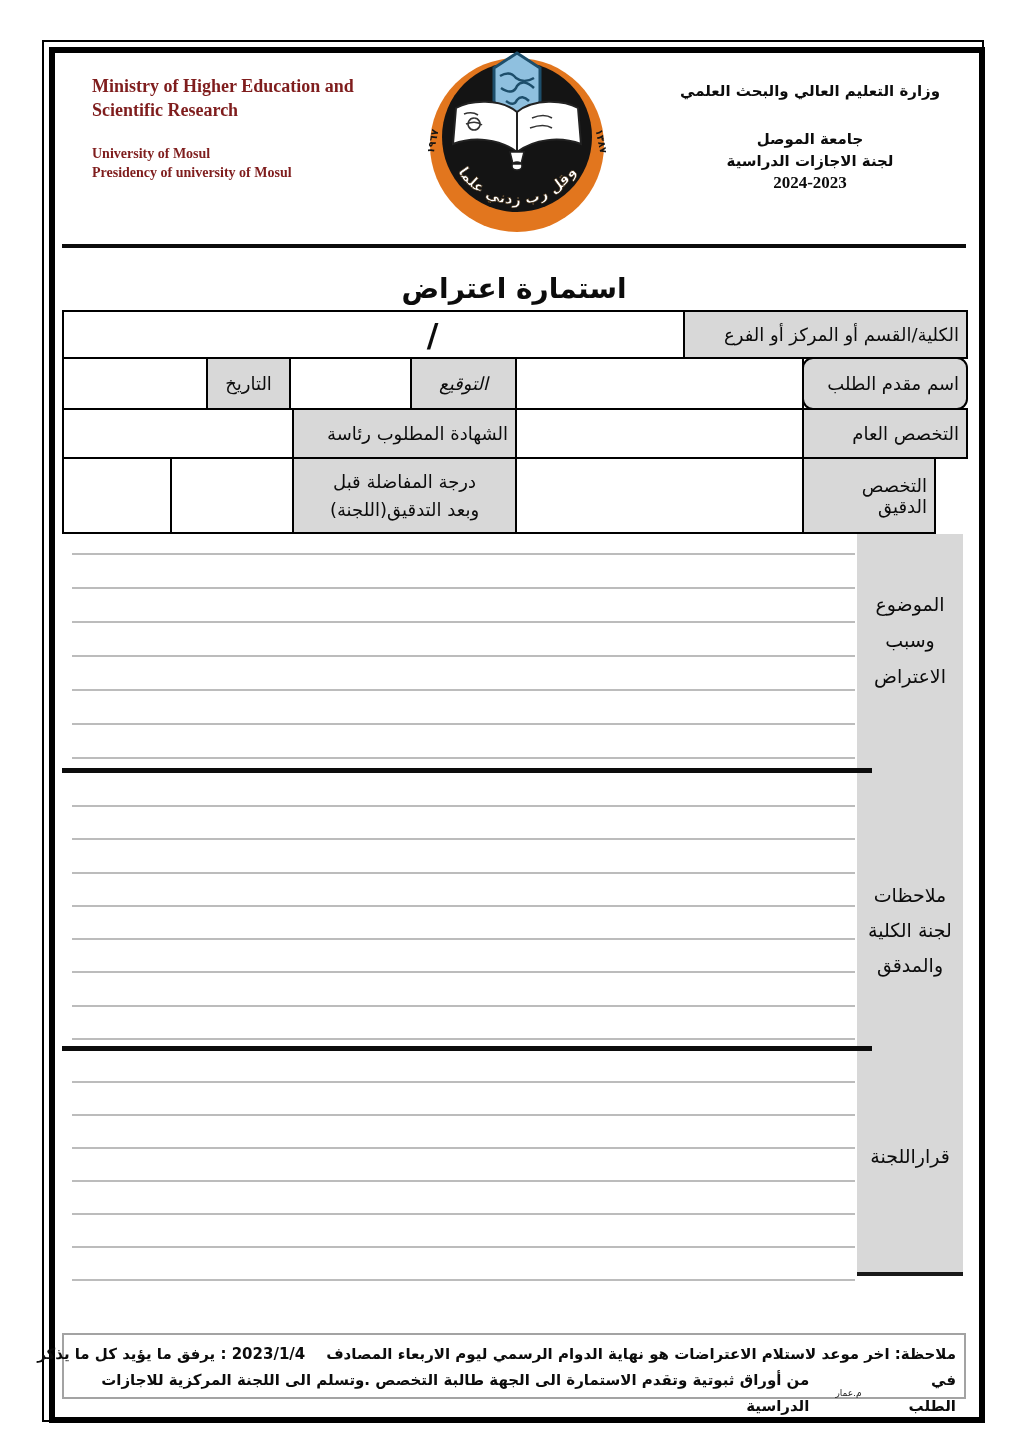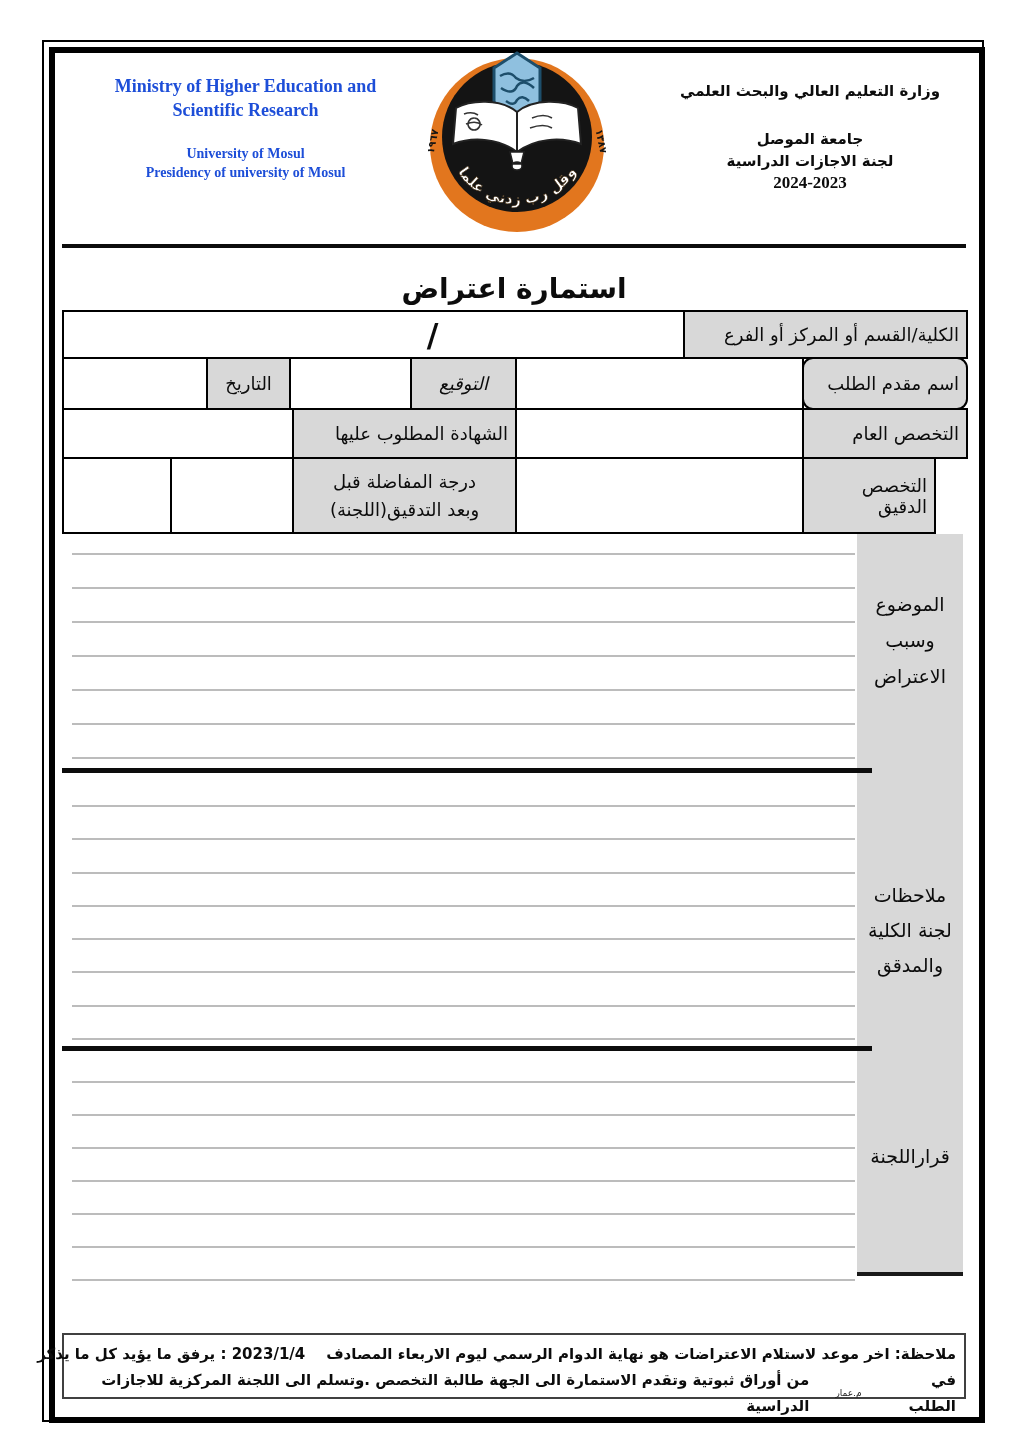--- a/index.html
+++ b/index.html
@@ -4,22 +4,22 @@
 <style>
   html,body{margin:0;padding:0;background:#fff;}
   .page{position:relative;width:1024px;height:1448px;background:#fff;overflow:hidden;
         font-family:"DejaVu Sans",sans-serif;}
   .frame-outer{position:absolute;left:42px;top:40px;width:938px;height:1378px;
         border:2px solid #000;}
   .frame-inner{position:absolute;left:49px;top:47px;width:924px;height:1364px;
         border:6px solid #000;}
 
   
-  .hdr-en{position:absolute;left:73px;top:74px;width:345px;text-align:center;
-        font-family:"Liberation Serif",serif;font-weight:bold;color:#1d4ed8;}
+  .hdr-en{position:absolute;left:92px;top:74px;width:345px;
+        font-family:"Liberation Serif",serif;font-weight:bold;color:#7f1d1d;}
   .hdr-en .big{font-size:18px;line-height:24px;}
   .hdr-en .small{font-size:14px;line-height:19px;margin-top:22px;}
   .hdr-ar{position:absolute;left:645px;top:80px;width:330px;text-align:center;
         direction:rtl;font-weight:bold;color:#0c0c0c;font-size:15px;line-height:22px;}
   .hdr-ar .ministry{margin-bottom:26px;}
   .hdr-ar .year{direction:ltr;font-family:"Liberation Serif",serif;font-size:17px;}
 
   .logo{position:absolute;left:428px;top:46px;width:178px;height:188px;}
 
   .hrule{position:absolute;left:62px;top:244px;width:904px;height:4px;background:#0c0c0c;}
@@ -40,21 +40,21 @@
         background:#d8d8d8;border-bottom:4px solid #1a1a1a;}
   .strip-label{position:absolute;left:857px;width:106px;text-align:center;direction:rtl;
         font-size:19px;line-height:36px;color:#0c0c0c;}
   .ruled{position:absolute;left:72px;width:783px;display:flex;flex-direction:column;
         justify-content:space-between;}
   .rline{height:2px;background:#bcbcbc;}
   .divider{position:absolute;left:62px;width:810px;height:5px;background:#0c0c0c;}
 
   
   .note-box{position:absolute;left:62px;top:1333px;width:904px;height:66px;
-        border:2px solid #404040;box-sizing:border-box;direction:rtl;color:#0c0c0c;
+        border:2px solid #a3a3a3;box-sizing:border-box;direction:rtl;color:#0c0c0c;
         font-weight:bold;font-size:15px;}
   .note-l1{white-space:pre;text-align:right;padding:6px 8px 0 0;line-height:26px;}
   .note-l2{display:flex;direction:rtl;align-items:center;padding-right:8px;line-height:26px;}
   .tiny-initials{font-size:9px;font-weight:normal;margin:0 20px 0 26px;color:#222;}
 </style>
 </head>
 <body>
 
 <div class="page">
   <div class="frame-outer"></div>
@@ -120,21 +120,21 @@
   <div class="cell gray ctr" style="left:410px;top:357px;width:107px;height:53px;font-style:italic;">
     <span>التوقيع</span>
   </div>
   <div class="cell" style="left:515px;top:357px;width:289px;height:53px;"></div>
   <div class="cell gray lbl" style="left:802px;top:357px;width:166px;height:53px;border-radius:11px;">
     <span>اسم مقدم الطلب</span>
   </div>
 
   <div class="cell" style="left:62px;top:408px;width:232px;height:51px;"></div>
   <div class="cell gray lbl" style="left:292px;top:408px;width:225px;height:51px;">
-    <span>الشهادة المطلوب عليها</span>
+    <span>الشهادة المطلوب رئاسة</span>
   </div>
   <div class="cell" style="left:515px;top:408px;width:289px;height:51px;"></div>
   <div class="cell gray lbl" style="left:802px;top:408px;width:166px;height:51px;">
     <span>التخصص العام</span>
   </div>
 
   <div class="cell" style="left:62px;top:457px;width:110px;height:77px;"></div>
   <div class="cell" style="left:170px;top:457px;width:124px;height:77px;"></div>
   <div class="cell gray ctr" style="left:292px;top:457px;width:225px;height:77px;line-height:28px;">
     <span>

